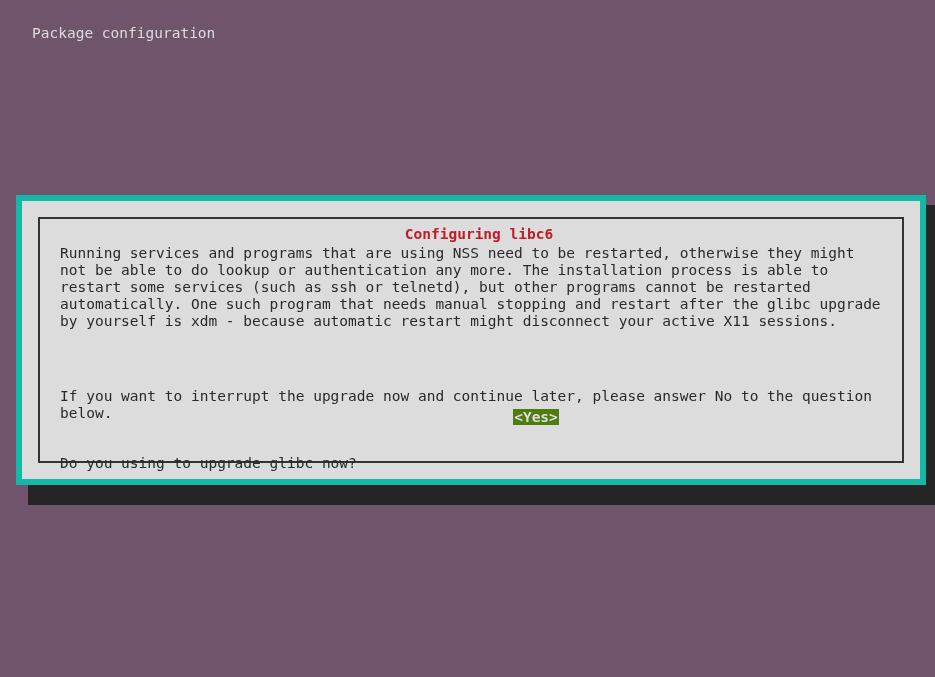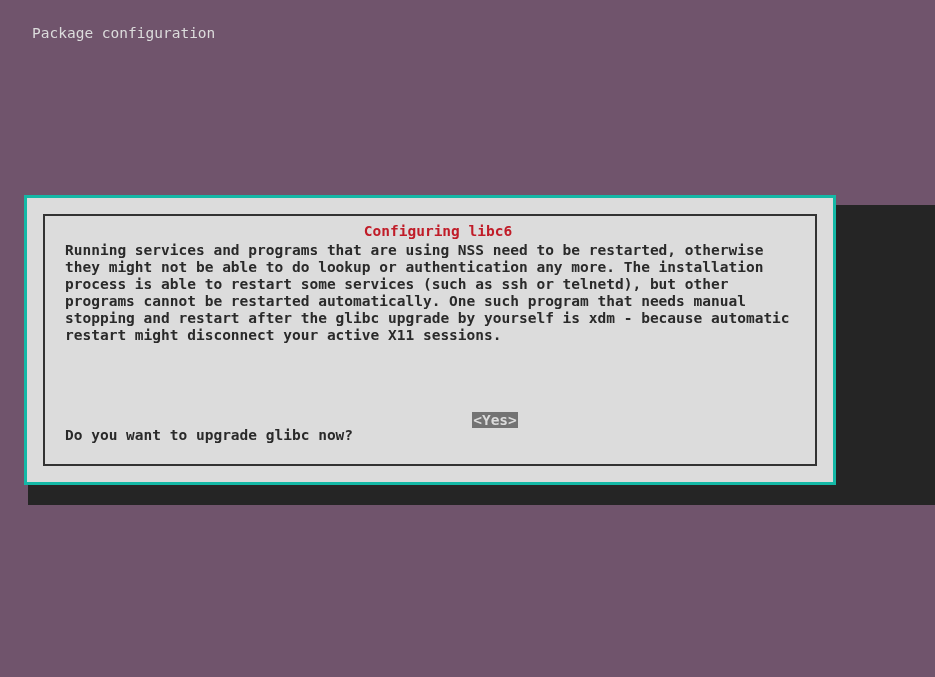--- a/index.html
+++ b/index.html
@@ -24,25 +24,25 @@
       position: absolute;
       top: 197px;
       left: 20px;
       width: 910px;
       height: 300px;
       background-color: #252525;
     }
     .dialog-box {
       position: absolute;
       top: 187px;
-      left: 16px;
-      width: 812px;
+      left: 8px;
+      width: 910px;
       height: 290px;
       background-color: #dcdcdc;
-      border: 3px solid #14b8a6;
+      border: 6px solid #14b8a6;
     }
     .dialog-inner-border {
       position: absolute;
       top: 8px;
       left: 8px;
       right: 8px;
       bottom: 8px;
       border: 2px solid #333;
     }
     .dialog-title {
@@ -55,21 +55,20 @@
       padding: 0 4px;
       font-weight: bold;
     }
     .dialog-content {
       position: absolute;
       top: 28px;
       left: 22px;
       right: 22px;
       color: #2a2a2a;
       line-height: 17px;
-      font-weight: bold;
     }
     .dialog-content p {
       white-space: pre-wrap;
     }
     .button-row {
       position: absolute;
       bottom: 30px;
       left: 0;
       right: 0;
       display: flex;
@@ -80,21 +79,21 @@
       justify-content: center;
       padding-left: 130px;
     }
     .button-no-container {
       flex: 1;
       display: flex;
       justify-content: center;
       padding-right: 130px;
     }
     .button-yes {
-      background-color: #737373;
+      background-color: #4d7c0f;
       color: #dcdcdc;
       font-weight: bold;
       padding: 0 1px;
     }
     .button-no {
       color: #2a2a2a;
       font-weight: bold;
     }
   </style>
 </head>
@@ -107,21 +106,22 @@
 <div class="dialog-shadow"></div>
 
 <div class="dialog-box">
   <div class="dialog-inner-border">
     <div class="dialog-title"> Configuring libc6 </div>
   </div>
   <div class="dialog-content">
     <p>Running services and programs that are using NSS need to be restarted, otherwise they might not be able to do lookup or authentication any more. The installation process is able to restart some services (such as ssh or telnetd), but other programs cannot be restarted automatically. One such program that needs manual stopping and restart after the glibc upgrade by yourself is xdm - because automatic restart might disconnect your active X11 sessions.</p>
     <p>&nbsp;</p>
     <p>&nbsp;</p>
+    <p>If you want to interrupt the upgrade now and continue later, please answer No to the question below.</p>
     <p>&nbsp;</p>
-    <p>Do you want to upgrade glibc now?</p>
+    <p>Do you using to upgrade glibc now?</p>
   </div>
   <div class="button-row">
     <div class="button-yes-container">
       <span class="button-yes">&lt;Yes&gt;</span>
     </div>
   </div>
 </div>
 
 </body></html>

